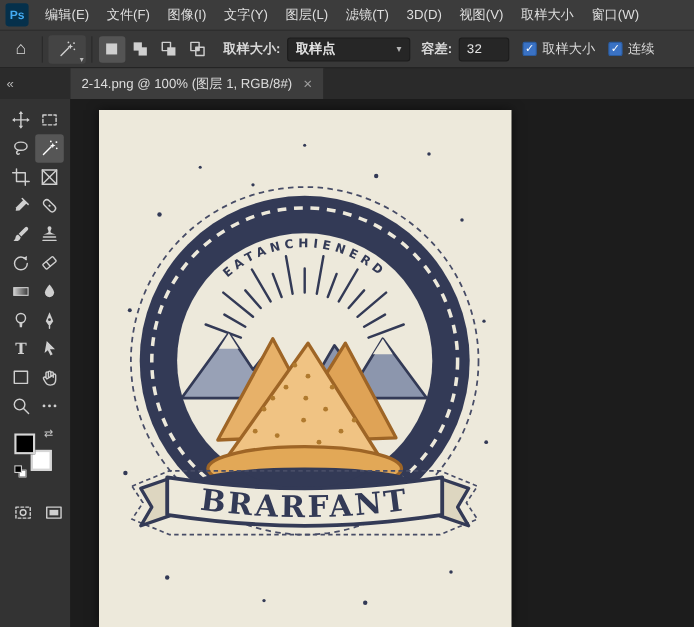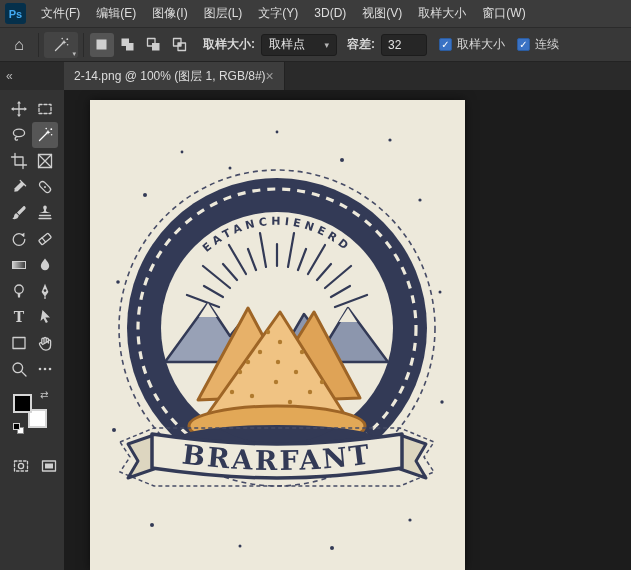--- a/index.html
+++ b/index.html
@@ -19,23 +19,23 @@
     display:flex; align-items:center; color:#d8d8d8; font-size:12px; padding:0 5px; }
   .opt-btn { width:28px; height:26px; display:grid; place-items:center; border-radius:3px; }
   .home-glyph { font-size:16px; color:#d8d8d8; }
   .vsep { width:1px; height:24px; background:#2a2a2a; margin:0 5px; flex:0 0 1px; }
   .tool-preset { position:relative; width:34px; height:26px; display:grid; place-items:center; border-radius:3px; background:#444; }
   .preset-caret { position:absolute; right:2px; bottom:0; font-size:7px; color:#bdbdbd; }
   .mode-btn { width:24px; height:24px; display:grid; place-items:center; border-radius:3px; margin:0 1px; }
   .mode-btn.active { background:#545454; }
   .opt-label { margin:0 6px 0 10px; white-space:nowrap;font-weight:bold; }
   .field { background:#262626; border:1px solid #1c1c1c; border-radius:3px; height:22px; color:#e3e3e3; font-size:12px; }
-  .select { width:76px; display:flex; align-items:center; justify-content:space-between; padding:0 7px; }
+  .select { width:112px; display:flex; align-items:center; justify-content:space-between; padding:0 7px;font-weight:bold; }
   .select .caret { font-size:9px; color:#b5b5b5; }
-  .tol-input { width:46px; padding:0 6px; font-family:Liberation Sans, sans-serif; }
+  .tol-input { width:46px; padding:0 6px; font-family:Liberation Mono, monospace; }
   .check { display:flex; align-items:center; gap:5px; margin-left:12px; cursor:default; white-space:nowrap; }
   .checkbox { width:13px; height:13px; background:#3a72c4; border:1px solid #2b5ca0; border-radius:2px;
     color:#fff; font-size:10px; line-height:11px; text-align:center; }
 
   
   .workspace { flex:1; display:flex; min-height:0; }
   .left-dock { width:64px; flex:0 0 64px; background:#333333; display:flex; flex-direction:column; }
   .dock-header { height:28px; flex:0 0 28px; background:#2b2b2b; color:#b8b8b8; font-size:12px;
     display:flex; align-items:center; padding-left:6px; }
   .tools { display:grid; grid-template-columns:26px 26px; justify-content:center; padding-top:6px; }
@@ -53,40 +53,41 @@
   .swap-glyph { position:absolute; left:27px; top:-5px; color:#c5c5c5; font-size:10px; }
   .mini-default { position:absolute; left:0; top:29px; width:12px; height:12px; z-index:3; }
   .mini-default .mfg { position:absolute; width:7px; height:7px; background:#000; border:1px solid #cfcfcf; left:0; top:0; z-index:2; }
   .mini-default .mbg { position:absolute; width:7px; height:7px; background:#fff; border:1px solid #8a8a8a; left:4px; top:4px; }
   .dock-bottom { display:flex; gap:4px; margin:16px 0 0 9px; }
   .dock-btn { width:24px; height:24px; display:grid; place-items:center; border-radius:3px; }
 
   
   .main { flex:1; display:flex; flex-direction:column; min-width:0; }
   .tabbar { height:28px; flex:0 0 28px; background:#2a2a2a; display:flex; align-items:stretch; }
-  .tab { background:#3d3d3d; display:flex; align-items:center; gap:0; padding:0 10px;
+  .tab { background:#3d3d3d; display:flex; align-items:center; gap:10px; padding:0 10px;
     font-size:12px; color:#dcdcdc; border-right:1px solid #222; white-space:nowrap; }
   .tab-close { color:#9c9c9c; font-size:14px; line-height:1; }
   .canvas { flex:1; position:relative; background:#1c1c1c; overflow:hidden; }
   .document { position:absolute; left:26px; top:10px; width:375px; height:470px;
     background:#ede9db; box-shadow:0 0 10px rgba(0,0,0,.55); }
   .logo-svg { position:absolute; inset:0; width:100%; height:100%; }
 </style>
 </head>
 <body>
 
 <div class="app">
 
   <div class="menubar">
     <div class="ps-logo">Ps</div>
+    <span class="menu-item">编辑(E)</span>
     <span class="menu-item">文件(F)</span>
-    <span class="menu-item">编辑(E)</span>
     <span class="menu-item">图像(I)</span>
+    <span class="menu-item">文字(Y)</span>
     <span class="menu-item">图层(L)</span>
-    <span class="menu-item">文字(Y)</span>
+    <span class="menu-item">滤镜(T)</span>
     <span class="menu-item">3D(D)</span>
     <span class="menu-item">视图(V)</span>
     <span class="menu-item">取样大小</span>
     <span class="menu-item">窗口(W)</span>
 
   </div>
 
   <div class="optionsbar">
     <div class="opt-btn">
       <span class="home-glyph">⌂</span>

